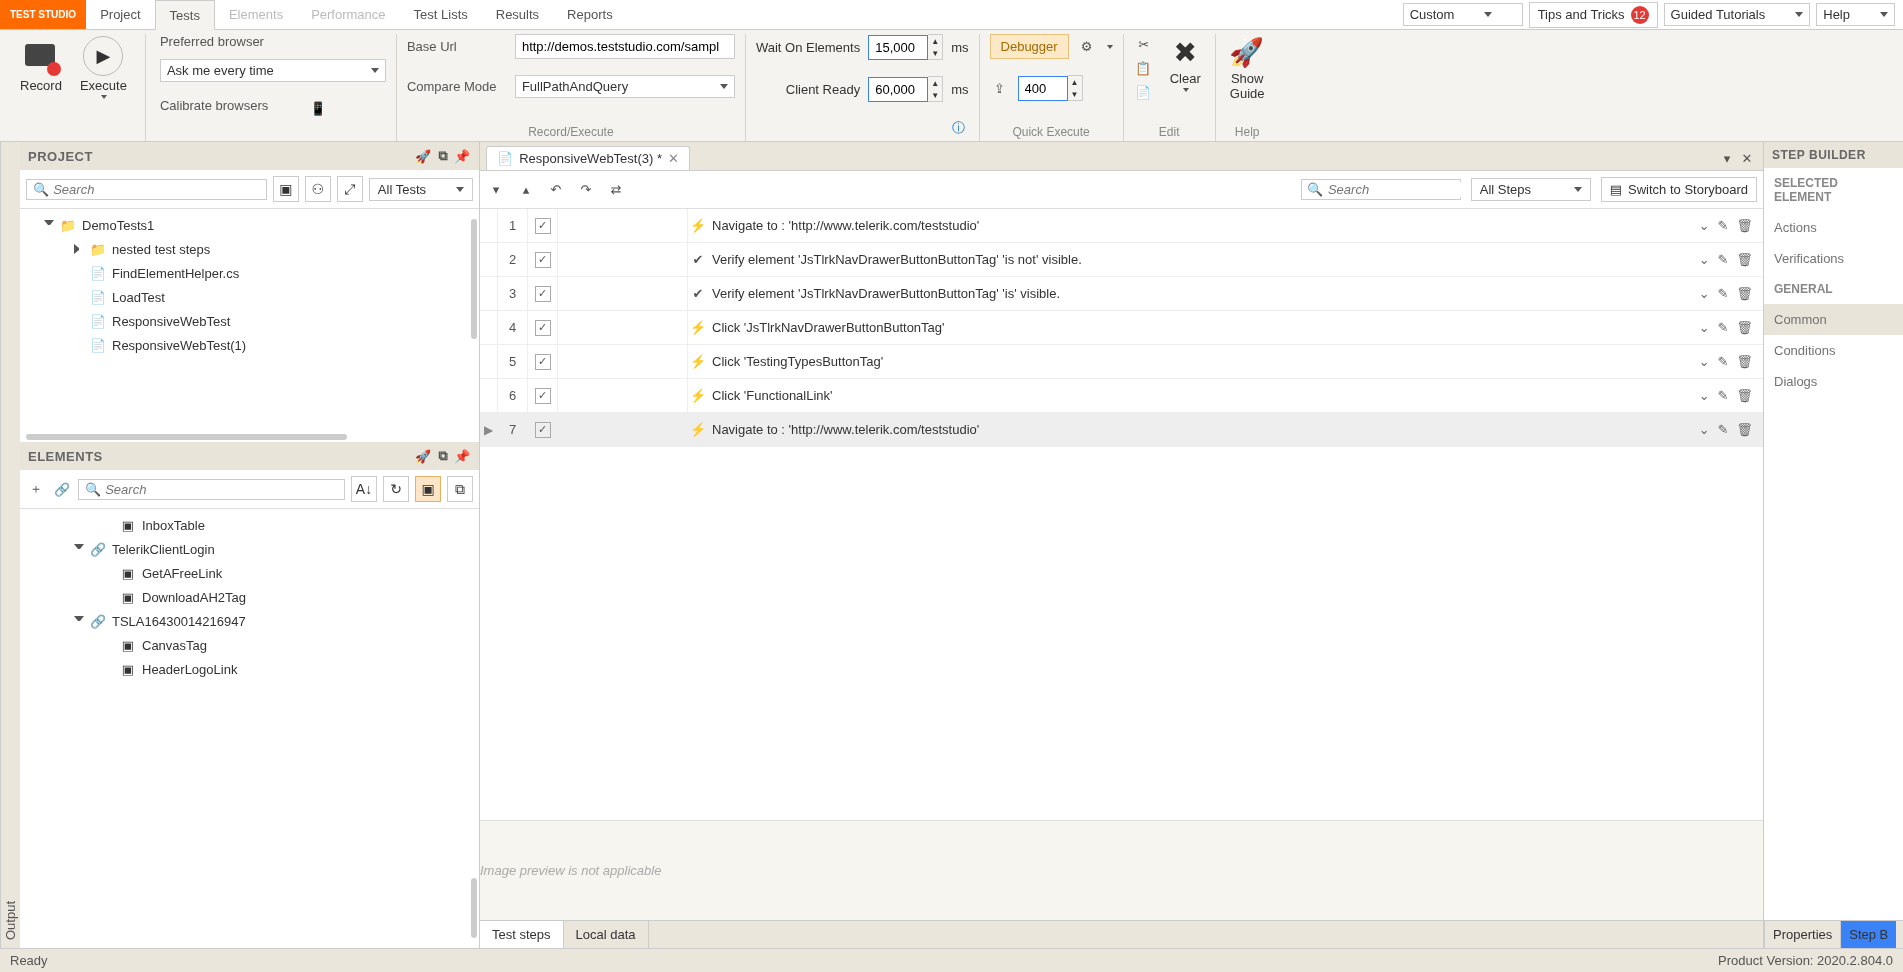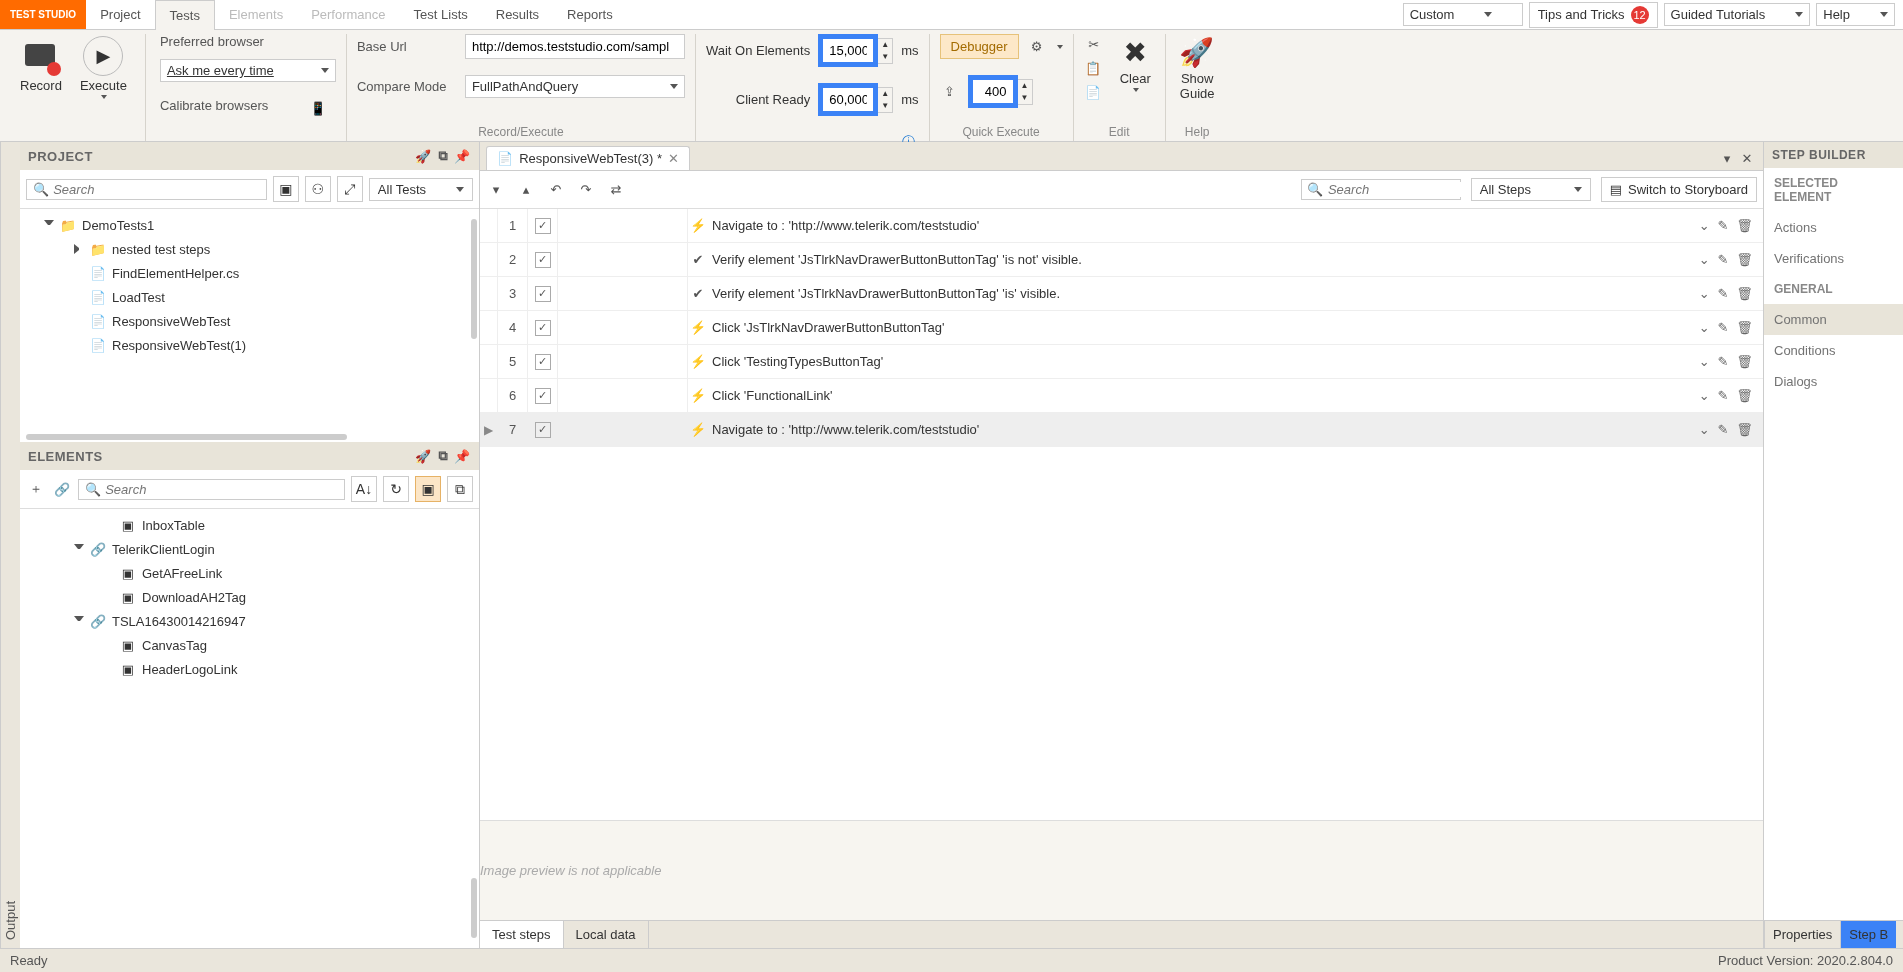--- a/index.html
+++ b/index.html
@@ -24,21 +24,21 @@
 .ribbon-group-label { color: #888; font-size: 12px; padding-bottom: 2px; }
 .big-btn { display: flex; flex-direction: column; align-items: center; gap: 2px; cursor: pointer; padding: 2px 4px; }
 .big-btn .icon { width: 40px; height: 40px; display: flex; align-items: center; justify-content: center; border: 1px solid #bbb; border-radius: 50%; font-size: 18px; }
 .rec-icon { position: relative; width: 40px; height: 40px; }
 .rec-icon .cam { width: 30px; height: 22px; background: #444; border-radius: 3px; position: absolute; top: 8px; left: 4px; }
 .rec-icon .dot { width: 14px; height: 14px; background: #e53935; border-radius: 50%; position: absolute; bottom: 0; right: 0; }
 .field-row { display: flex; align-items: center; gap: 8px; margin-bottom: 6px; }
 .field-label { min-width: 100px; color: #555; }
 .text-input { border: 1px solid #ccc; padding: 4px 6px; background: #fff; }
 .spin { display: flex; align-items: center; }
-.spin input { width: 60px; border: 5px solid #3b82f6; padding: 4px 6px; text-align: right; }
+.spin input { width: 60px; border: 1px solid #3b82f6; padding: 4px 6px; text-align: left; }
 .spin-btns { display: flex; flex-direction: column; border: 1px solid #ccc; border-left: none; }
 .spin-btns span { width: 14px; height: 12px; display: flex; align-items: center; justify-content: center; font-size: 8px; cursor: pointer; }
 .debugger-btn { background: #fde8c8; border: 1px solid #e6c27a; padding: 4px 10px; color: #a36b00; cursor: pointer; }
 .icon-sm { width: 20px; height: 20px; display: inline-flex; align-items: center; justify-content: center; color: #555; cursor: pointer; }
 .mini-caret { border-left: 3px solid transparent; border-right: 3px solid transparent; border-top: 4px solid #555; display: inline-block; margin-left: 2px; }
 
 
 .main { flex: 1; display: flex; overflow: hidden; }
 .vtab { writing-mode: vertical-rl; transform: rotate(180deg); background: #eae6dc; border-right: 1px solid #ccc; padding: 8px 2px; color: #555; cursor: pointer; }
 
@@ -148,21 +148,21 @@
         <div class="icon">▶</div>
         <span>Execute</span>
         <span class="mini-caret"></span>
       </div>
     </div>
   </div>
   <div style="width:1px;background:#d6d3cc;margin:0 4px;"></div>
   <div class="ribbon-group">
     <div class="ribbon-group-body" style="flex-direction:column;align-items:flex-start;">
       <div style="color:#555;">Preferred browser</div>
-      <div class="combo" style="width:176px;text-decoration:underline;">
+      <div class="combo" style="width:226px;">
         <span>Ask me every time</span>
         <span class="caret" style="margin-left:auto;"></span>
       </div>
       <div style="display:flex;align-items:flex-start;gap:40px;margin-top:6px;">
         <span style="color:#555;cursor:pointer;">Calibrate browsers</span>
         <span class="icon-sm">📱</span>
       </div>
     </div>
   </div>
   <div class="ribbon-group">

